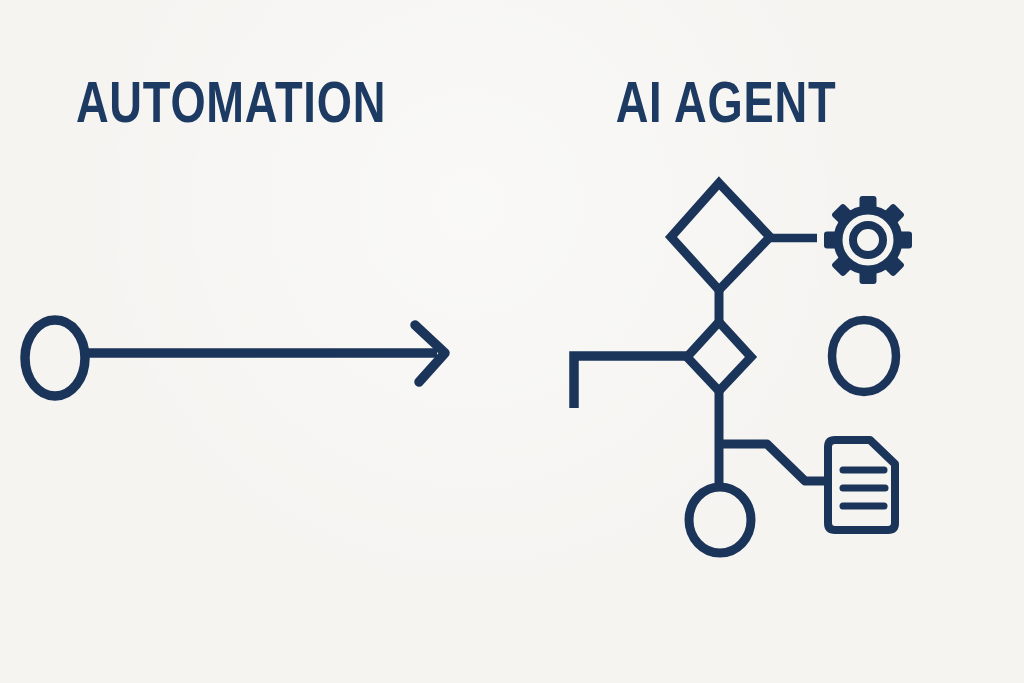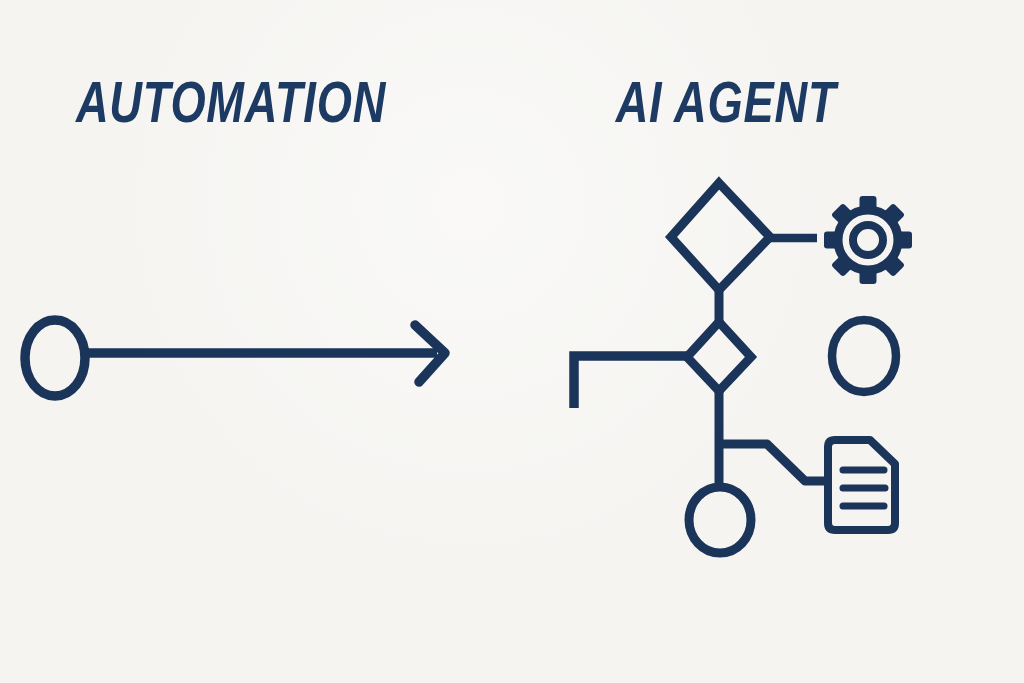--- a/index.html
+++ b/index.html
@@ -15,21 +15,20 @@
   body {
     background: var(--background);
     font-family: "Liberation Sans", sans-serif;
   }
   .canvas {
     position: relative;
     width: 940px; height: 683px;
     background:
       radial-gradient(ellipse at 50% 30%, rgba(255,255,255,0.45), rgba(0,0,0,0) 60%),
       var(--background);
-    font-style: italic;
   }
   .heading {
     position: absolute;
     top: 73px;
     transform: translateX(-50%) scaleX(0.78);
     font-size: 58px;
     font-weight: bold;
     line-height: 1;
     letter-spacing: 1px;
     color: var(--heading);

